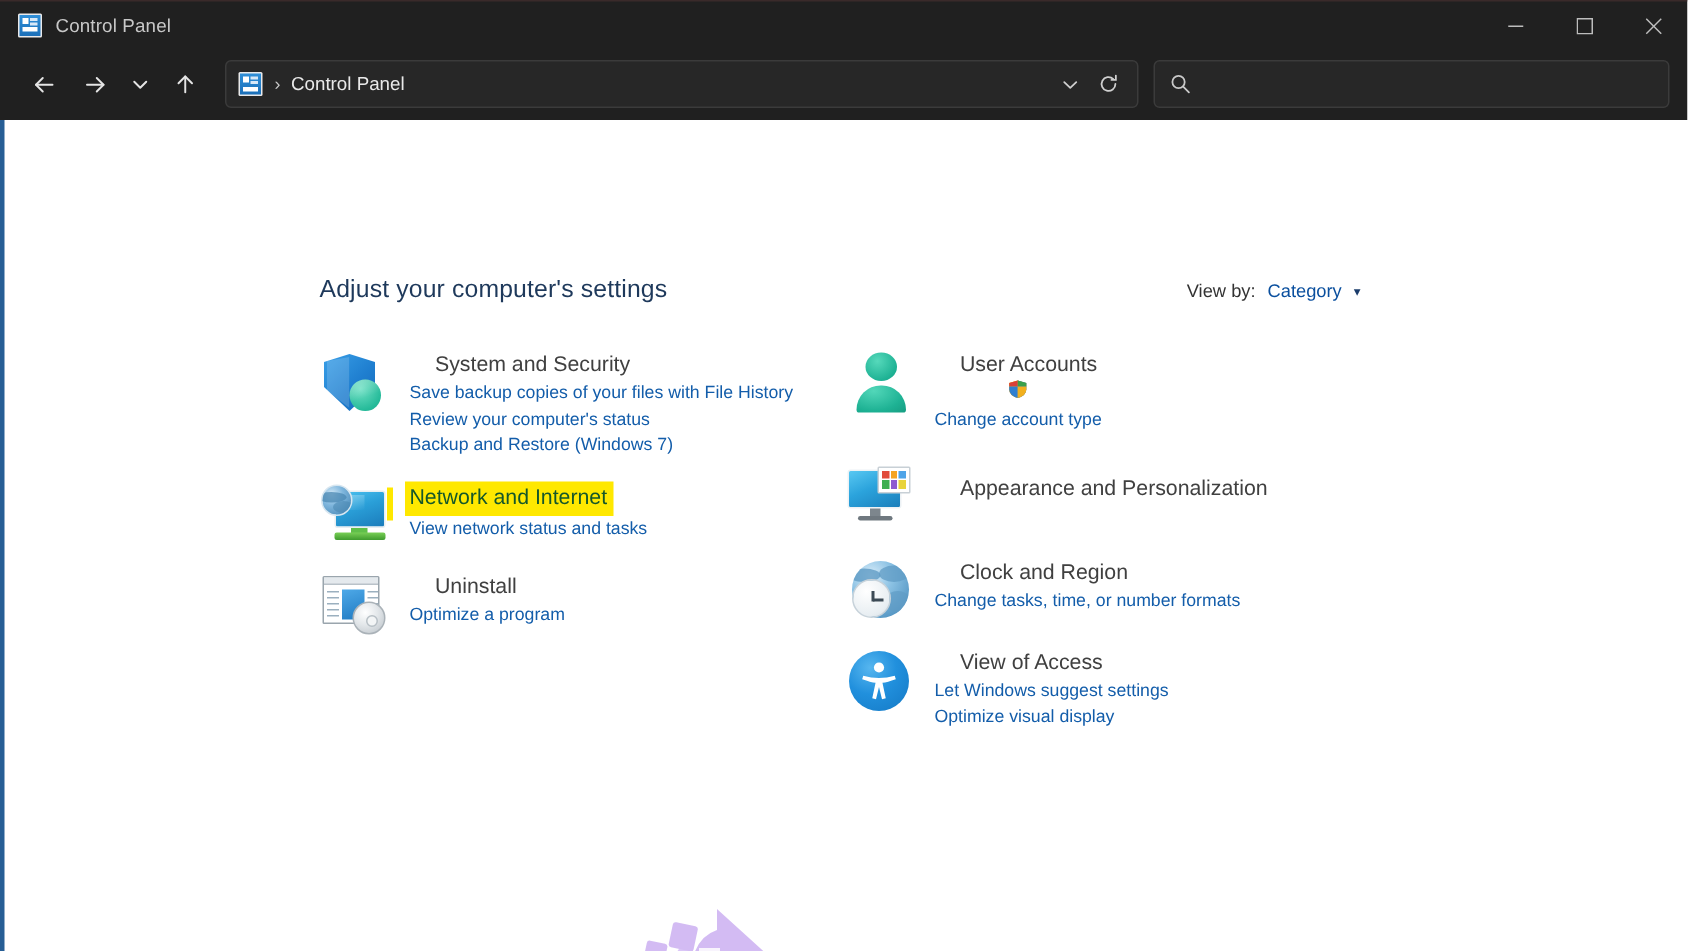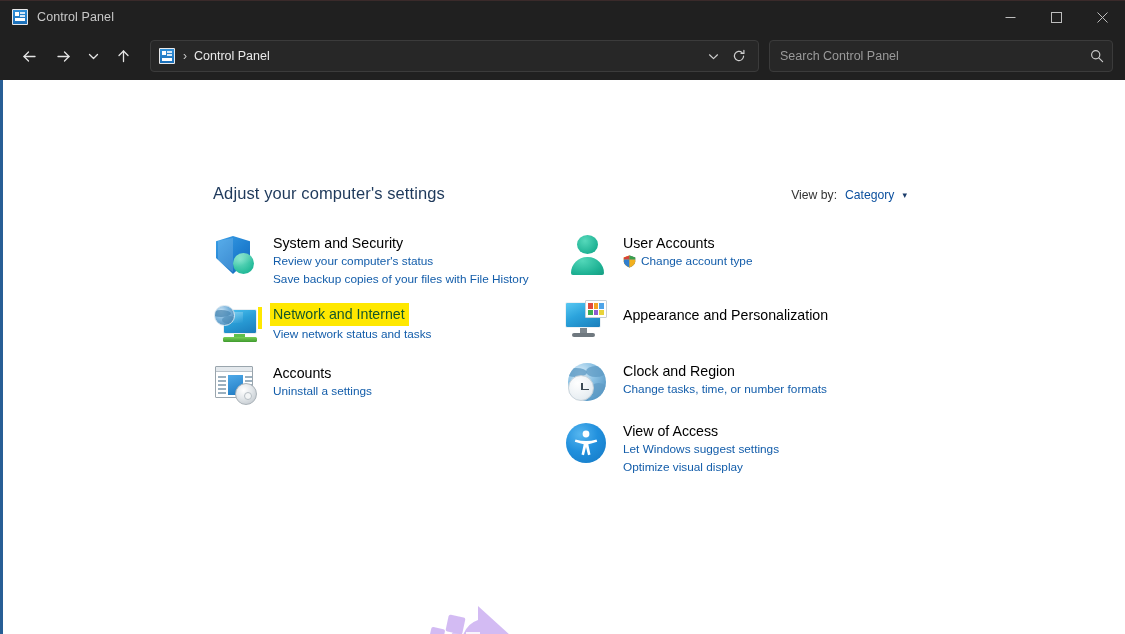--- a/index.html
+++ b/index.html
@@ -147,37 +147,38 @@
   }
   .cat-icon {
     width: 48px; flex: 0 0 48px;
     height: 46px;
     position: relative;
     margin-right: 12px;
   }
   .cat-body { padding-top: 1px; }
   .cat-title {
     font-size: 14.2px;
-    color: #000000;
+    color: #404040;
     line-height: 20px;
     display: inline-block;
+    margin-left: 17px;
   }
   .cat-title.hl {
     background: #ffe800;
     padding: 1px 4px 2px 3px;
     margin-left: -3px;
     color: #15572a;
   }
   .cat-link {
     font-size: 11.8px;
     color: #135daa;
     line-height: 17.5px;
     display: block;
   }
-  .cat-link.with-shield { display: flex; align-items: center; gap: 5px; }
+  .cat-link.with-shield { display: flex; align-items: center; gap: 5px; flex-direction: column; }
 
   
   
   .ico-shield { position: absolute; left: 3px; top: 4px; width: 38px; height: 40px; }
   .ico-shield .sh {
     position: absolute; left: 0; top: 0; width: 34px; height: 38px;
     background: linear-gradient(135deg,#3aa0e8 0%,#1f7fd0 55%,#1668b8 100%);
     clip-path: polygon(50% 0%, 100% 14%, 100% 58%, 50% 100%, 0% 58%, 0% 14%);
   }
   .ico-shield .sh-hi {
@@ -455,21 +456,20 @@
       </span>
       <span class="addr-btn">
         <svg width="14" height="14" viewBox="0 0 14 14" fill="none" stroke="currentColor" stroke-width="1.2" stroke-linecap="round">
           <path d="M11.6 7a4.6 4.6 0 1 1-1.5-3.4"></path>
             <polyline points="11.9,1.4 11.9,4.3 9,4.3"></polyline>
         </svg>
       </span>
     </div>
 
     <div class="searchbox">
-      <span class="search-ph">Search Control Panel</span>
       <span class="search-icon">
         <svg width="14" height="14" viewBox="0 0 14 14" fill="none" stroke="currentColor" stroke-width="1.2" stroke-linecap="round">
           <circle cx="5.7" cy="5.7" r="4.1"></circle>
             <line x1="8.8" y1="8.8" x2="12.6" y2="12.6"></line>
         </svg>
       </span>
     </div>
   </div>
 
   <div class="content">
@@ -491,22 +491,23 @@
         <div class="cat" style="margin-bottom:14px;">
           <div class="cat-icon">
             <div class="ico-shield">
               <div class="sh"></div>
                 <div class="sh-hi"></div>
                 <div class="circ"></div>
             </div>
           </div>
           <div class="cat-body">
             <a class="cat-title">System and Security</a>
+            <span class="cat-link">Save backup copies of your files with File History</span>
             <span class="cat-link">Review your computer's status</span>
-            <span class="cat-link">Save backup copies of your files with File History</span>
+            <span class="cat-link">Backup and Restore (Windows 7)</span>
           </div>
         </div>
 
         <div class="cat" style="margin-bottom:14px;">
           <div class="cat-icon">
             <div class="ico-net">
               <div class="mon">
                   <div class="mon-gl"></div>
                 </div>
               <div class="stand"></div>
@@ -534,22 +535,22 @@
                 <div class="ln" style="left:2px; top:21px; width:8px;"></div>
                 <div class="ln" style="left:2px; top:25px; width:8px;"></div>
                 <div class="ln" style="left:29px; top:9px;  width:7px;"></div>
                 <div class="ln" style="left:29px; top:13px; width:7px;"></div>
                 <div class="ln" style="left:29px; top:17px; width:7px;"></div>
               </div>
               <div class="cd"></div>
             </div>
           </div>
           <div class="cat-body">
-            <a class="cat-title">Accounts</a>
-            <span class="cat-link">Uninstall a settings</span>
+            <a class="cat-title">Uninstall</a>
+            <span class="cat-link">Optimize a program</span>
           </div>
         </div>
 
       </div>
 
       <div class="col right">
 
         <div class="cat" style="margin-bottom:18px;">
           <div class="cat-icon">
             <div class="ico-user">

